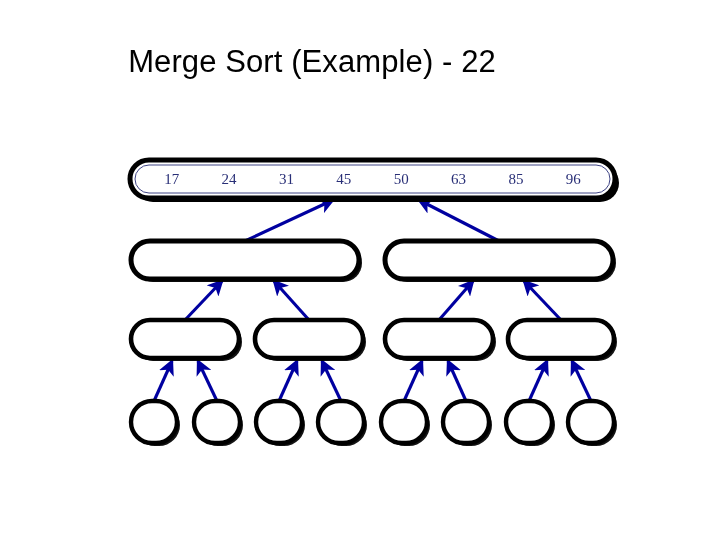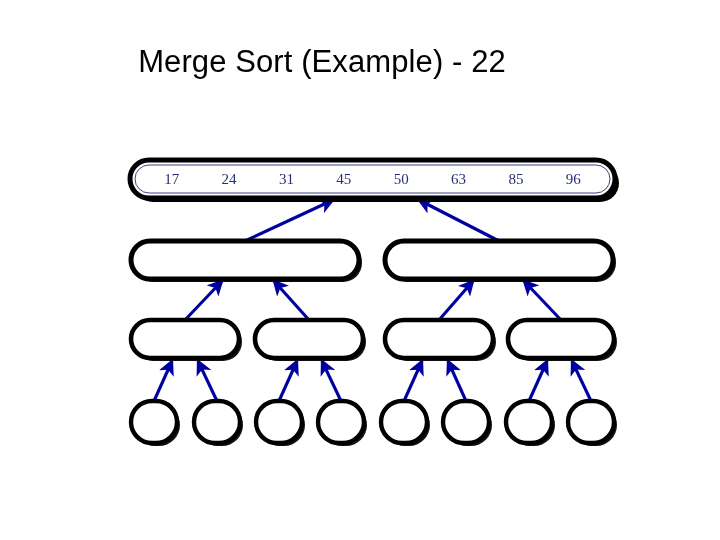--- a/index.html
+++ b/index.html
@@ -27,21 +27,20 @@
     left: 0;
     top: 44px;
     width: 624px;
     text-align: center;
     font-family: "Liberation Sans", sans-serif;
     font-size: 31px;
     font-weight: 400;
     color: #000000;
     letter-spacing: 0.1px;
     white-space: nowrap;
-    padding-left: 10px;
   }
   #diagram {
     position: absolute;
     left: 0;
     top: 0;
     width: 720px;
     height: 540px;
   }
   svg#tree {
     position: absolute;

